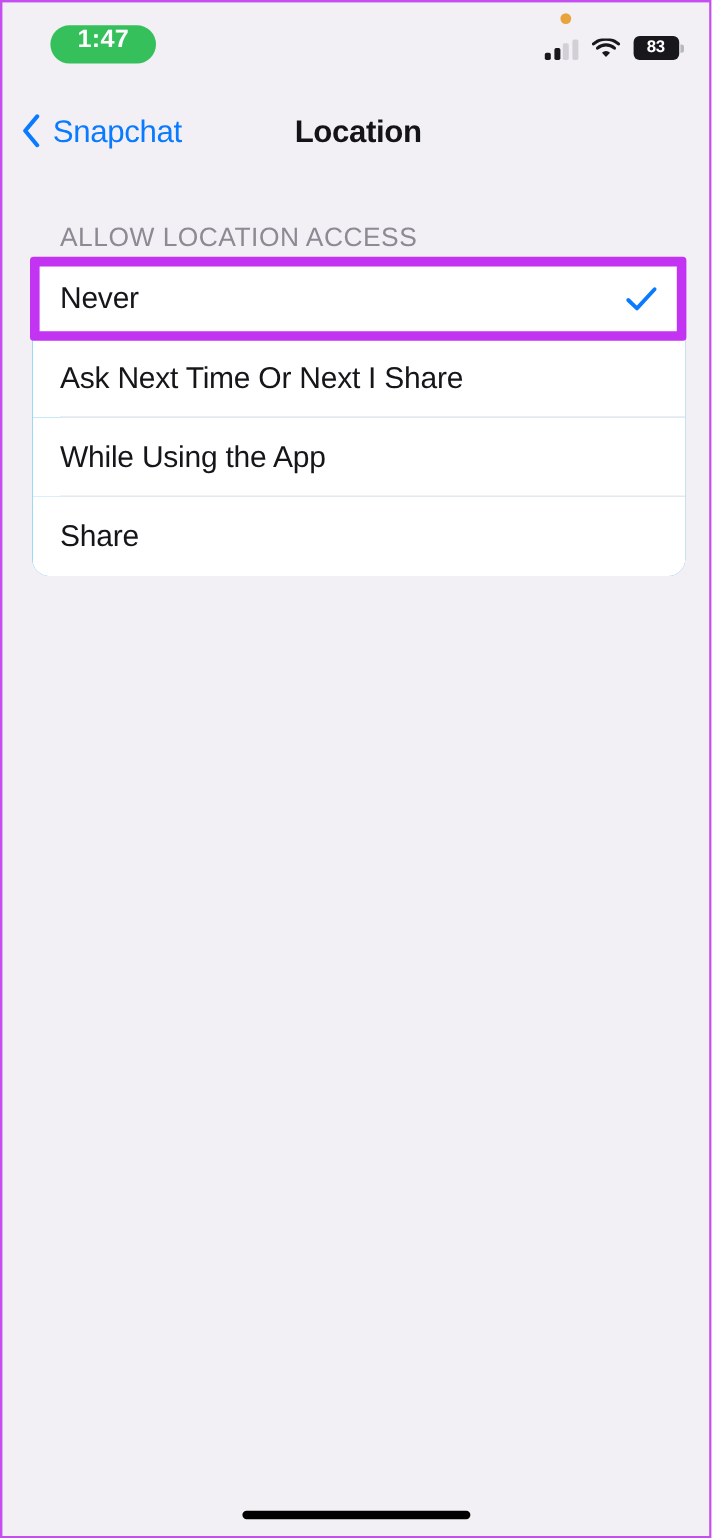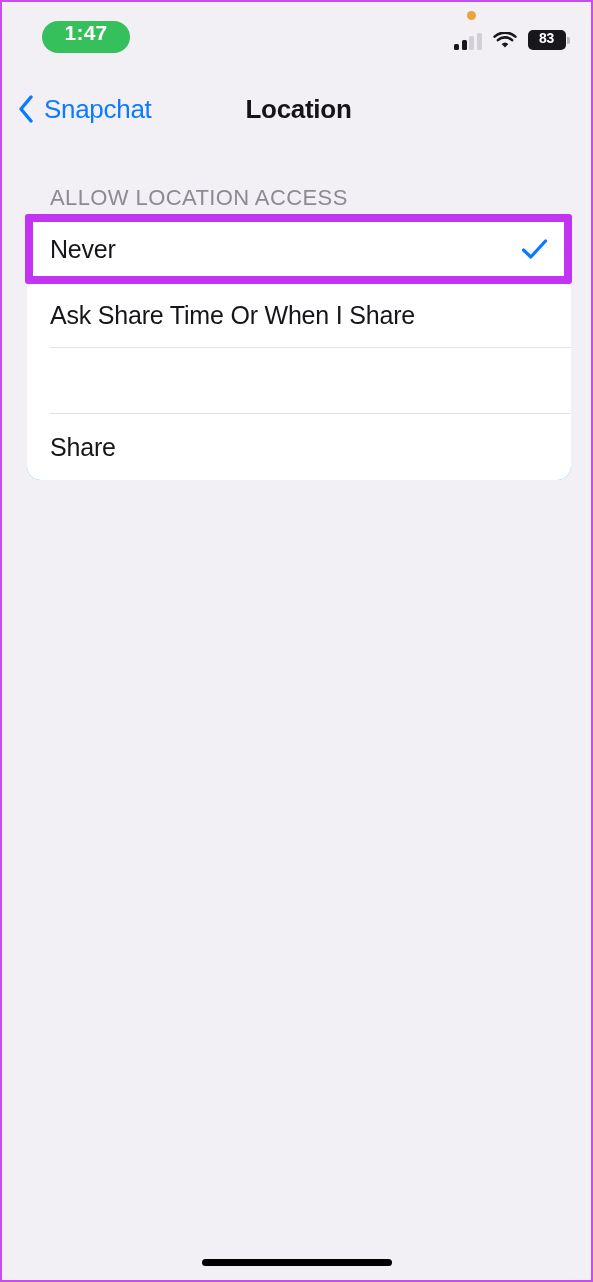--- a/index.html
+++ b/index.html
@@ -279,25 +279,26 @@
 
     <div class="option-row">
       <span class="option-label">Never</span>
       <svg class="check-icon" viewBox="0 0 27 22">
         <path d="M2.5 12 L9.8 19 L24.5 3" stroke="#0a7aff" stroke-width="3.2" fill="none" stroke-linecap="round" stroke-linejoin="round"></path>
       </svg>
       <div class="separator"></div>
     </div>
 
     <div class="option-row">
-      <span class="option-label">Ask Share Time Or When I Share</span>
+      <span class="option-label">Ask Next Time Or Next I Share</span>
       <div class="separator"></div>
     </div>
 
     <div class="option-row">
+      <span class="option-label">While Using the App</span>
       <div class="separator"></div>
     </div>
 
     <div class="option-row">
       <span class="option-label">Share</span>
     </div>
 
   </div>
 
   <div id="highlight-box"></div>

